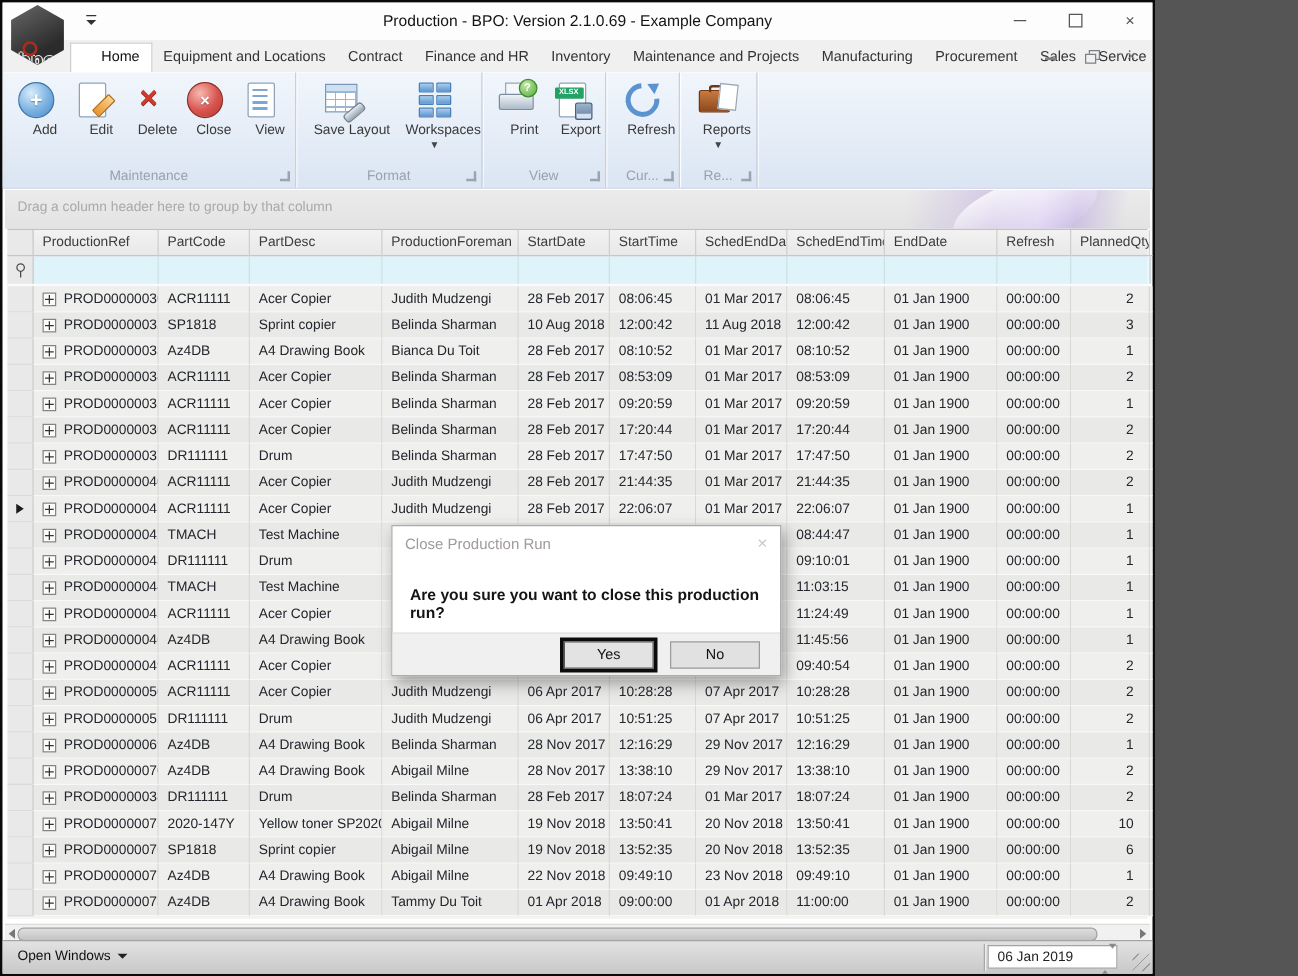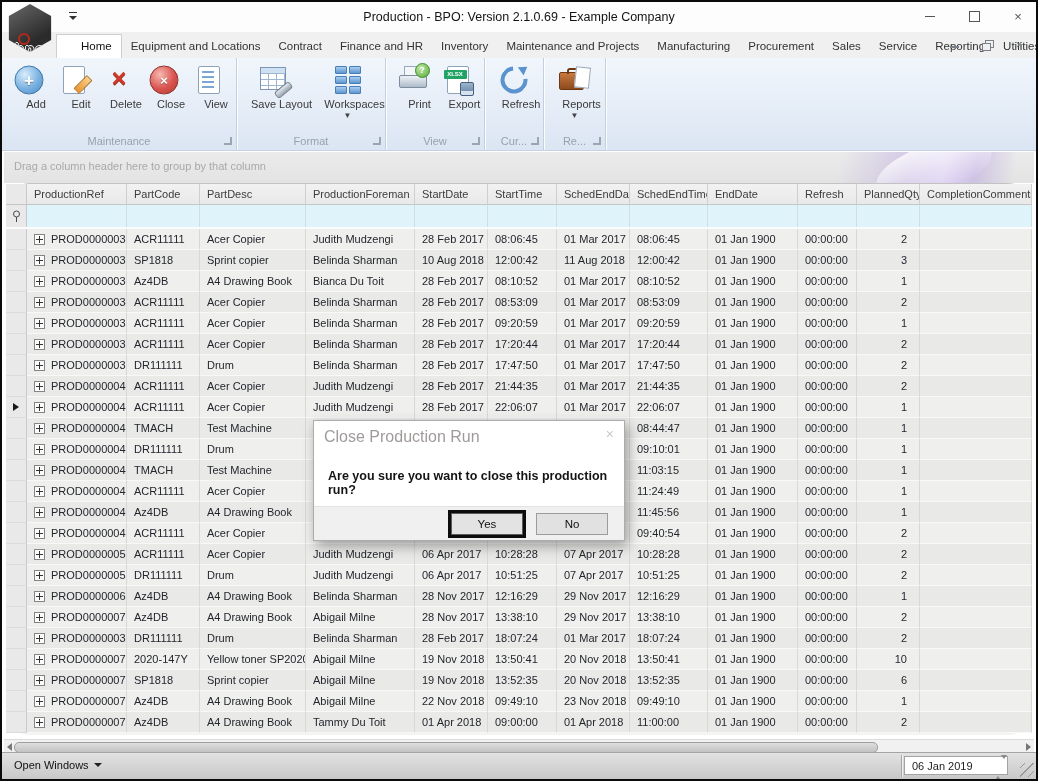--- a/index.html
+++ b/index.html
@@ -1,16 +1,16 @@
 <!DOCTYPE html>
 <html style="--filter-row: #def4fa; --ribbon-top: #f1f6fc; --ribbon-bottom: #dbe5f3; --swoosh-accent: #b7a0df;"><head>
 <meta charset="utf-8">
 <style>
   html,body{margin:0;padding:0;background:#555;}
-  .window{position:relative;width:1038px;height:781px;box-sizing:border-box;border:2px solid #0a0a0a;
+  .window{position:relative;width:924px;height:781px;box-sizing:border-box;border:2px solid #0a0a0a;
     background:#fff;font-family:"Liberation Sans",sans-serif;overflow:hidden;}
 
   
   .titlebar{position:absolute;left:0;top:0;right:0;height:30px;background:#fdfdfd;}
   .title-text{position:absolute;left:0;right:0;top:8px;text-align:center;font-size:12.5px;color:#141414;}
   .win-btns{position:absolute;right:10px;top:6px;display:flex;gap:28px;color:#555;}
   .wb{width:16px;height:16px;display:flex;align-items:center;justify-content:center;font-size:13px;color:#555;}
   .wb .bar{width:10px;height:1px;background:#555;}
   .wb .sq{width:9px;height:9px;border:1px solid #555;}
   .logo{position:absolute;left:4px;top:2px;width:48px;height:48px;z-index:30;
@@ -74,21 +74,21 @@
 
   
   .groupby{position:absolute;left:2px;right:2px;top:150px;height:31px;background:linear-gradient(#ebebeb,#e3e3e3);overflow:hidden;}
   .groupby-hint{position:absolute;left:10px;top:8px;font-size:11px;color:#a9a9a9;}
   .swoosh{position:absolute;right:0;top:0;width:300px;height:100%;
     background:linear-gradient(100deg,rgba(255,255,255,0) 35%,rgba(183,160,223,.45) 58%,rgba(228,218,246,.95) 70%,rgba(183,160,223,.5) 80%,rgba(255,255,255,0) 93%);}
   .swoosh::after{content:"";position:absolute;right:40px;top:-8px;width:120px;height:50px;transform:rotate(-18deg);
     background:linear-gradient(rgba(255,255,255,.8),rgba(203,186,235,.35));border-radius:50%;}
 
   
-  .grid{position:absolute;left:4px;right:4px;top:181px;bottom:44px;background:#f3f3f1;border-top:1px solid #c2c2c2;border-radius:24px;}
+  .grid{position:absolute;left:4px;right:4px;top:181px;bottom:44px;background:#f3f3f1;border-top:1px solid #c2c2c2;}
   .grow{display:grid;grid-template-columns:21px 100px 73px 106px 109px 73px 69px 73px 78px 90px 59px 63px minmax(0,1fr);}
   .hrow{height:21px;background:linear-gradient(#f2f2f2,#e8e8e8);}
   .hcell{font-size:11px;color:#3c3c3c;line-height:20px;padding-left:7px;border-right:1px solid #cfcfcf;border-bottom:1px solid #c6c6c6;overflow:hidden;white-space:nowrap;}
   .corner{background:#e9e9e9;border-right:1px solid #c9c9c9;border-bottom:1px solid #c6c6c6;position:relative;}
   .frow{height:22px;background:var(--filter-row,#def4fa);border-bottom:2px solid #fbfbfb;}
   .fcell{border-right:1px solid #cfdfe4;}
   .find{background:#e9e9e9;border-right:1px solid #c9c9c9;display:flex;align-items:center;justify-content:center;}
   .drow{height:21px;}
   .drow:nth-child(odd) .dcell{background:#efefed;}
   .drow:nth-child(even) .dcell{background:#e9e9e7;}
@@ -115,21 +115,21 @@
   .datebox{position:absolute;right:28px;top:3px;width:104px;height:19px;background:#fff;border:1px solid #a3a3a3;box-sizing:border-box;}
   .datebox .val{position:absolute;left:7px;top:3px;font-size:11px;color:#222;}
   .spin{position:absolute;right:4px;top:2px;width:8px;}
   .spin .up{width:0;height:0;border-left:3px solid transparent;border-right:3px solid transparent;border-bottom:4px solid #8a8a8a;margin-bottom:3px;}
   .spin .dn{width:0;height:0;border-left:3px solid transparent;border-right:3px solid transparent;border-top:4px solid #8a8a8a;}
   .grip{position:absolute;right:2px;bottom:2px;width:14px;height:14px;
     background:repeating-linear-gradient(135deg,transparent 0 3px,#9a9a9a 3px 4px,transparent 4px 6px);}
 
   
   .dialog{position:absolute;left:311px;top:418px;width:312px;height:121px;background:#fff;border:1px solid #acacac;box-sizing:border-box;z-index:60;box-shadow:3px 5px 12px rgba(0,0,0,.35);}
-  .dlg-title{position:absolute;left:10px;top:7px;font-size:16px;color:#a19a9a;}
+  .dlg-title{position:absolute;left:10px;top:7px;font-size:12px;color:#a19a9a;}
   .dlg-close{position:absolute;right:10px;top:5px;font-size:14px;color:#ccc8c8;}
   .dlg-msg{position:absolute;left:14px;top:48px;right:10px;font-size:12.5px;font-weight:bold;color:#141414;}
   .dlg-footer{position:absolute;left:0;right:0;bottom:0;height:34px;background:#f0f0f0;border-top:1px solid #e2e2e2;display:flex;align-items:center;justify-content:flex-end;padding-right:16px;gap:13px;box-sizing:border-box;}
   .btn{width:72px;height:22px;font-family:"Liberation Sans",sans-serif;font-size:11.5px;color:#111;background:#e1e1e1;border:1px solid #9c9c9c;}
   .btn.yes{border:1px solid #5a5a5a;box-shadow:0 0 0 3px #0c0c0c;background:#e3e3e3;}
 </style>
 </head>
 <body>
 
 <div class="window">

